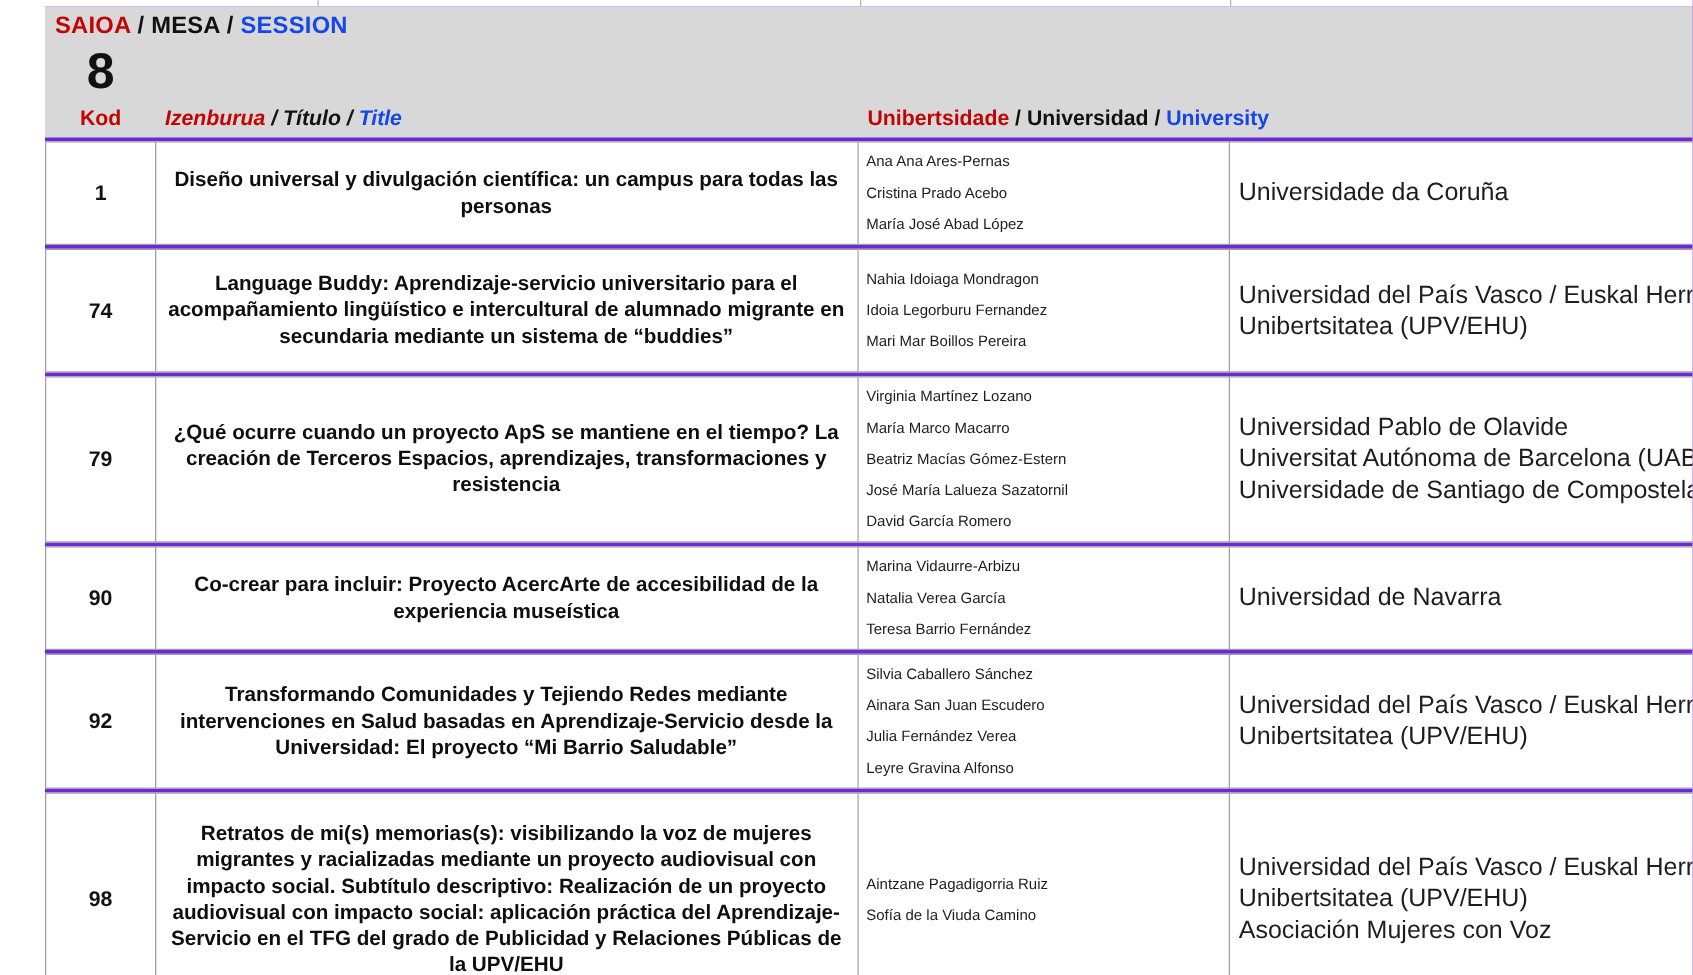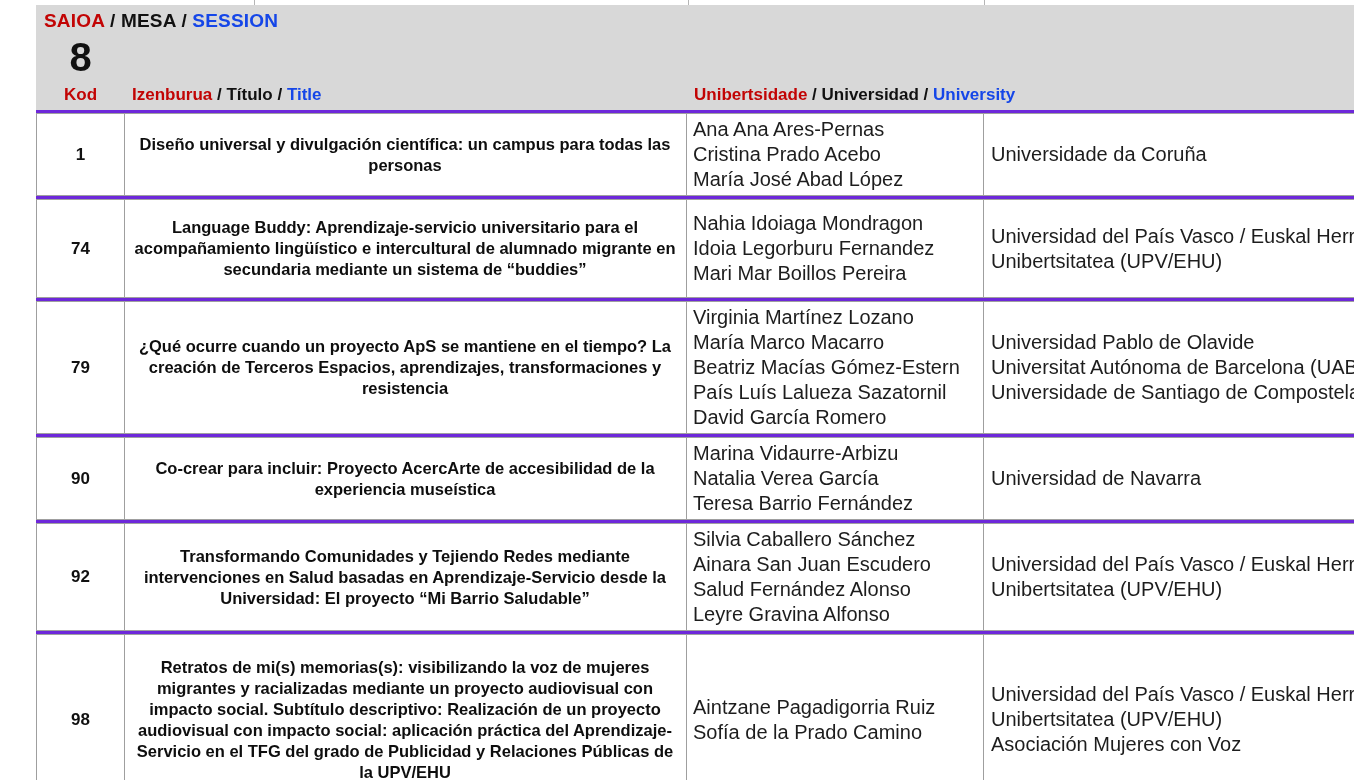--- a/index.html
+++ b/index.html
@@ -35,21 +35,21 @@
   .session-number{
     width:89px;flex:0 0 89px;text-align:center;
     font-size:40px;font-weight:700;line-height:42px;color:#111;
   }
   .session-title{
     flex:1;text-align:center;font-size:27px;font-weight:700;color:#111;
     white-space:nowrap;
   }
   .col-headers{display:flex;align-items:center;height:30px;font-size:17px;font-weight:700;color:#111;}
   .hcol-kod{width:89px;flex:0 0 89px;text-align:center;}
-  .hcol-title{width:562px;flex:0 0 562px;padding-left:7px;}
+  .hcol-title{width:562px;flex:0 0 562px;padding-left:7px;font-style:italic;}
   .hcol-authors{width:297px;flex:0 0 297px;padding-left:6px;}
   .hcol-univ{flex:1;padding-left:7px;}
 
   .red{color:var(--red);}
   .blue{color:var(--blue);}
   .blk{color:#111;}
 
   
   table.session{
     width:1354px;table-layout:fixed;
@@ -63,21 +63,21 @@
   }
   td:first-child{border-left:1px solid var(--bd);}
   td.kod{
     text-align:center;font-weight:700;font-size:17px;color:#111;
   }
   td.title{
     font-weight:700;font-size:16.5px;line-height:21px;color:#0e0e0e;
     padding-left:7px;padding-right:8px;text-align:center;
   }
   td.authors{
-    font-size:20px;line-height:25px;color:#1d1d1d;padding-left:6px;
+    font-size:12px;line-height:25px;color:#1d1d1d;padding-left:6px;
   }
   td.university{
     font-size:20px;line-height:25px;color:#1d1d1d;padding-left:7px;
   }
 </style>
 </head>
 <body>
 
 <div class="page">
 
@@ -135,21 +135,21 @@
           </td>
   </tr>
 
   <tr style="height: 124px;">
     <td class="kod">79</td>
     <td class="title">¿Qué ocurre cuando un proyecto ApS se mantiene en el tiempo? La creación de Terceros Espacios, aprendizajes, transformaciones y resistencia</td>
     <td class="authors">
             <div>Virginia Martínez Lozano</div>
             <div>María Marco Macarro</div>
             <div>Beatriz Macías Gómez-Estern</div>
-            <div>País Luís Lalueza Sazatornil</div>
+            <div>José María Lalueza Sazatornil</div>
             <div>David García Romero</div>
           </td>
     <td class="university">
             <div>Universidad Pablo de Olavide</div>
             <div>Universitat Autónoma de Barcelona (UAB)</div>
             <div>Universidade de Santiago de Compostela</div>
           </td>
   </tr>
 
   <tr style="height: 76px;">
@@ -164,34 +164,34 @@
             <div>Universidad de Navarra</div>
           </td>
   </tr>
 
   <tr style="height: 100px;">
     <td class="kod">92</td>
     <td class="title">Transformando Comunidades y Tejiendo Redes mediante intervenciones en Salud basadas en Aprendizaje-Servicio desde la Universidad: El proyecto “Mi Barrio Saludable”</td>
     <td class="authors">
             <div>Silvia Caballero Sánchez</div>
             <div>Ainara San Juan Escudero</div>
-            <div>Salud Fernández Alonso</div>
+            <div>Julia Fernández Verea</div>
             <div>Leyre Gravina Alfonso</div>
           </td>
     <td class="university">
             <div>Universidad del País Vasco / Euskal Herriko Unibertsitatea (UPV/EHU)</div>
           </td>
   </tr>
 
   <tr style="height: 171px;">
     <td class="kod">98</td>
     <td class="title">Retratos de mi(s) memorias(s): visibilizando la voz de mujeres migrantes y racializadas mediante un proyecto audiovisual con impacto social. Subtítulo descriptivo: Realización de un proyecto audiovisual con impacto social: aplicación práctica del Aprendizaje-Servicio en el TFG del grado de Publicidad y Relaciones Públicas de la UPV/EHU</td>
     <td class="authors">
             <div>Aintzane Pagadigorria Ruiz</div>
-            <div>Sofía de la Prado Camino</div>
+            <div>Sofía de la Viuda Camino</div>
           </td>
     <td class="university">
             <div>Universidad del País Vasco / Euskal Herriko Unibertsitatea (UPV/EHU)</div>
             <div>Asociación Mujeres con Voz</div>
           </td>
   </tr>
 </tbody>
   </table>
 
 </div>

